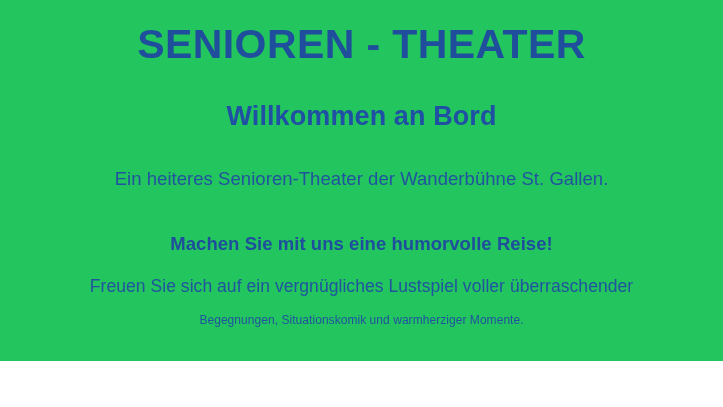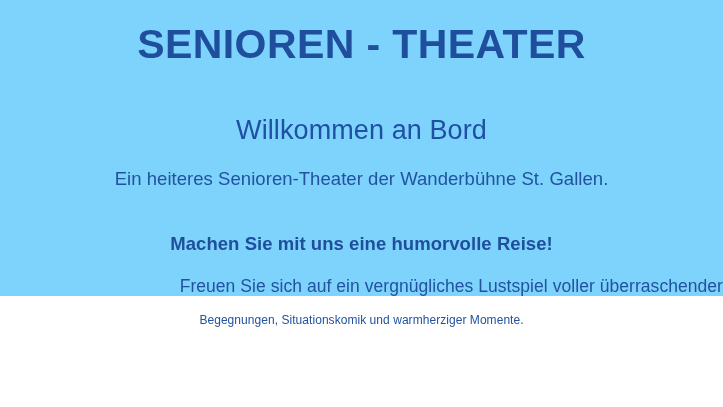--- a/index.html
+++ b/index.html
@@ -12,22 +12,22 @@
     height: 407px;
     background: #ffffff;
     font-family: "Liberation Sans", "DejaVu Sans", sans-serif;
     -webkit-font-smoothing: antialiased;
     overflow: hidden;
   }
 
   .poster {
     position: relative;
     width: 723px;
-    height: 296px;
-    background: #7dd3fc;
+    height: 361px;
+    background: #22c55e;
     box-sizing: border-box;
     text-align: center;
   }
 
   .line {
     position: absolute;
     left: 0;
     width: 723px;
     text-align: center;
     white-space: nowrap;
@@ -39,23 +39,23 @@
   .title-main {
     top: 24px;
     font-size: 41px;
     font-weight: bold;
     letter-spacing: 0.4px;
     color: #1f4e9c;
   }
 
   
   .headline-welcome {
-    top: 117px;
+    top: 103px;
     font-size: 27px;
-    font-weight: normal;
+    font-weight: bold;
     letter-spacing: 0.1px;
     color: #1f50a3;
   }
 
   
   .subtitle-company {
     top: 170px;
     font-size: 18.5px;
     font-weight: normal;
     letter-spacing: 0.05px;
@@ -71,21 +71,20 @@
     color: #1f4e9c;
   }
 
   
   .body-line-1 {
     top: 278px;
     font-size: 17.5px;
     font-weight: normal;
     letter-spacing: 0.05px;
     color: #21539f;
-    text-align: right;
   }
   .body-line-2 {
     top: 314px;
     font-size: 12px;
     font-weight: normal;
     letter-spacing: 0.05px;
     color: #21539f;
   }
 
   .spacer-bottom {

